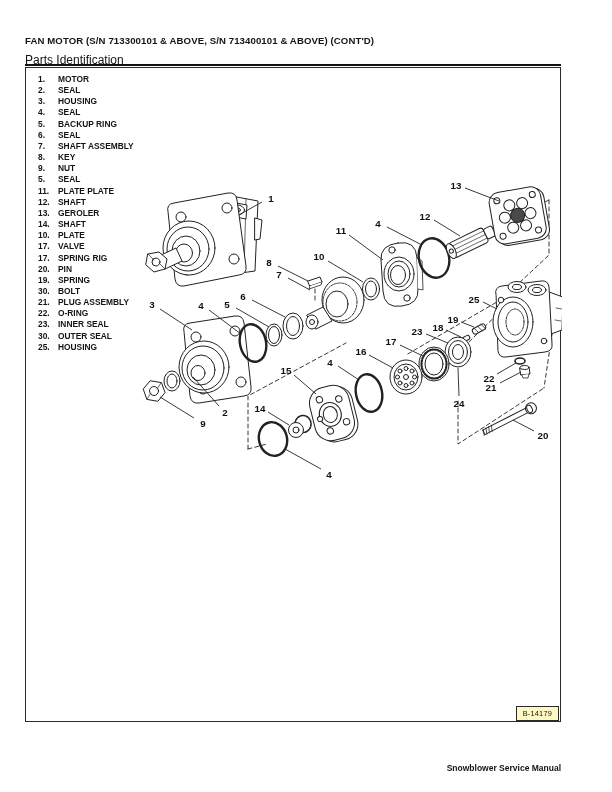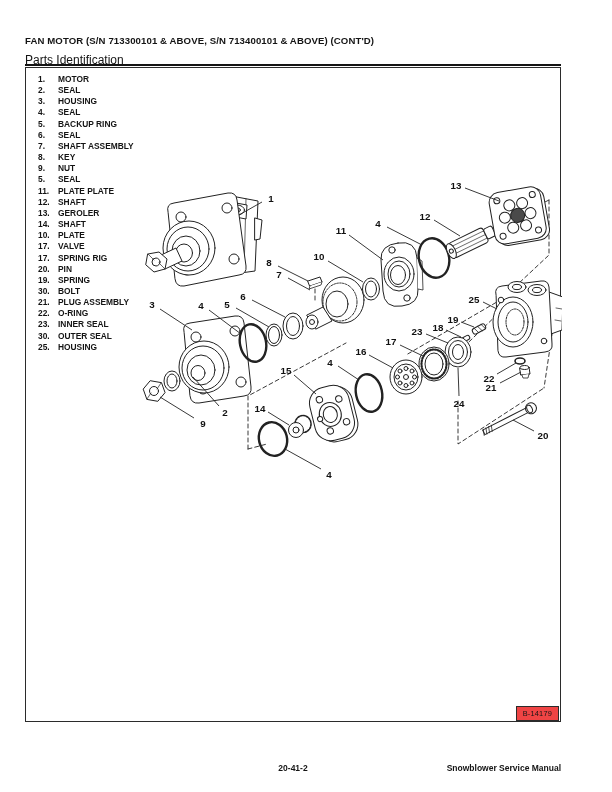--- a/index.html
+++ b/index.html
@@ -25,21 +25,21 @@
   }
 
   .parts-list { position:absolute; left:12px; top:6px; }
   .part-row { display:flex; font-size:8.4px; font-weight:bold; line-height:11.15px; white-space:nowrap; }
   .part-num { width:20px; flex:0 0 20px; }
 
   .diagram-svg { position:absolute; left:0; top:0; }
 
   .figure-label {
     position:absolute; right:1px; bottom:0;
-    border:1px solid #2b2b2b; background:#ef4444;
+    border:1px solid #2b2b2b; background:#fef9c3;
     font-size:7.4px; padding:2.5px 6px 2px 6px; letter-spacing:.2px;
   }
 
   .footer { position:absolute; left:25px; top:763px; width:536px; height:14px; font-size:8.5px; font-weight:bold; }
   .footer-page { position:absolute; left:0; width:100%; text-align:center; }
   .footer-manual { position:absolute; right:0;text-align:right; }
 
   .co-text { font-family:"Liberation Sans", sans-serif; font-size:9.8px; font-weight:bold; fill:#111; }
 </style>
 </head>
@@ -430,16 +430,15 @@
           <text x="517" y="370.5" text-anchor="middle" class="co-text">20</text>
           <line x1="295" y1="401" x2="259" y2="381" stroke="#222" stroke-width="0.9"></line>
           <text x="303" y="409.5" text-anchor="middle" class="co-text">4</text>
         </g>
     </svg>
 
     <div class="figure-label">B-14179</div>
   </div>
 
   <div class="footer">
-    <span class="footer-page">20-41-2</span>
     <span class="footer-manual">Snowblower Service Manual</span>
   </div>
 </div>
 
 </body></html>

